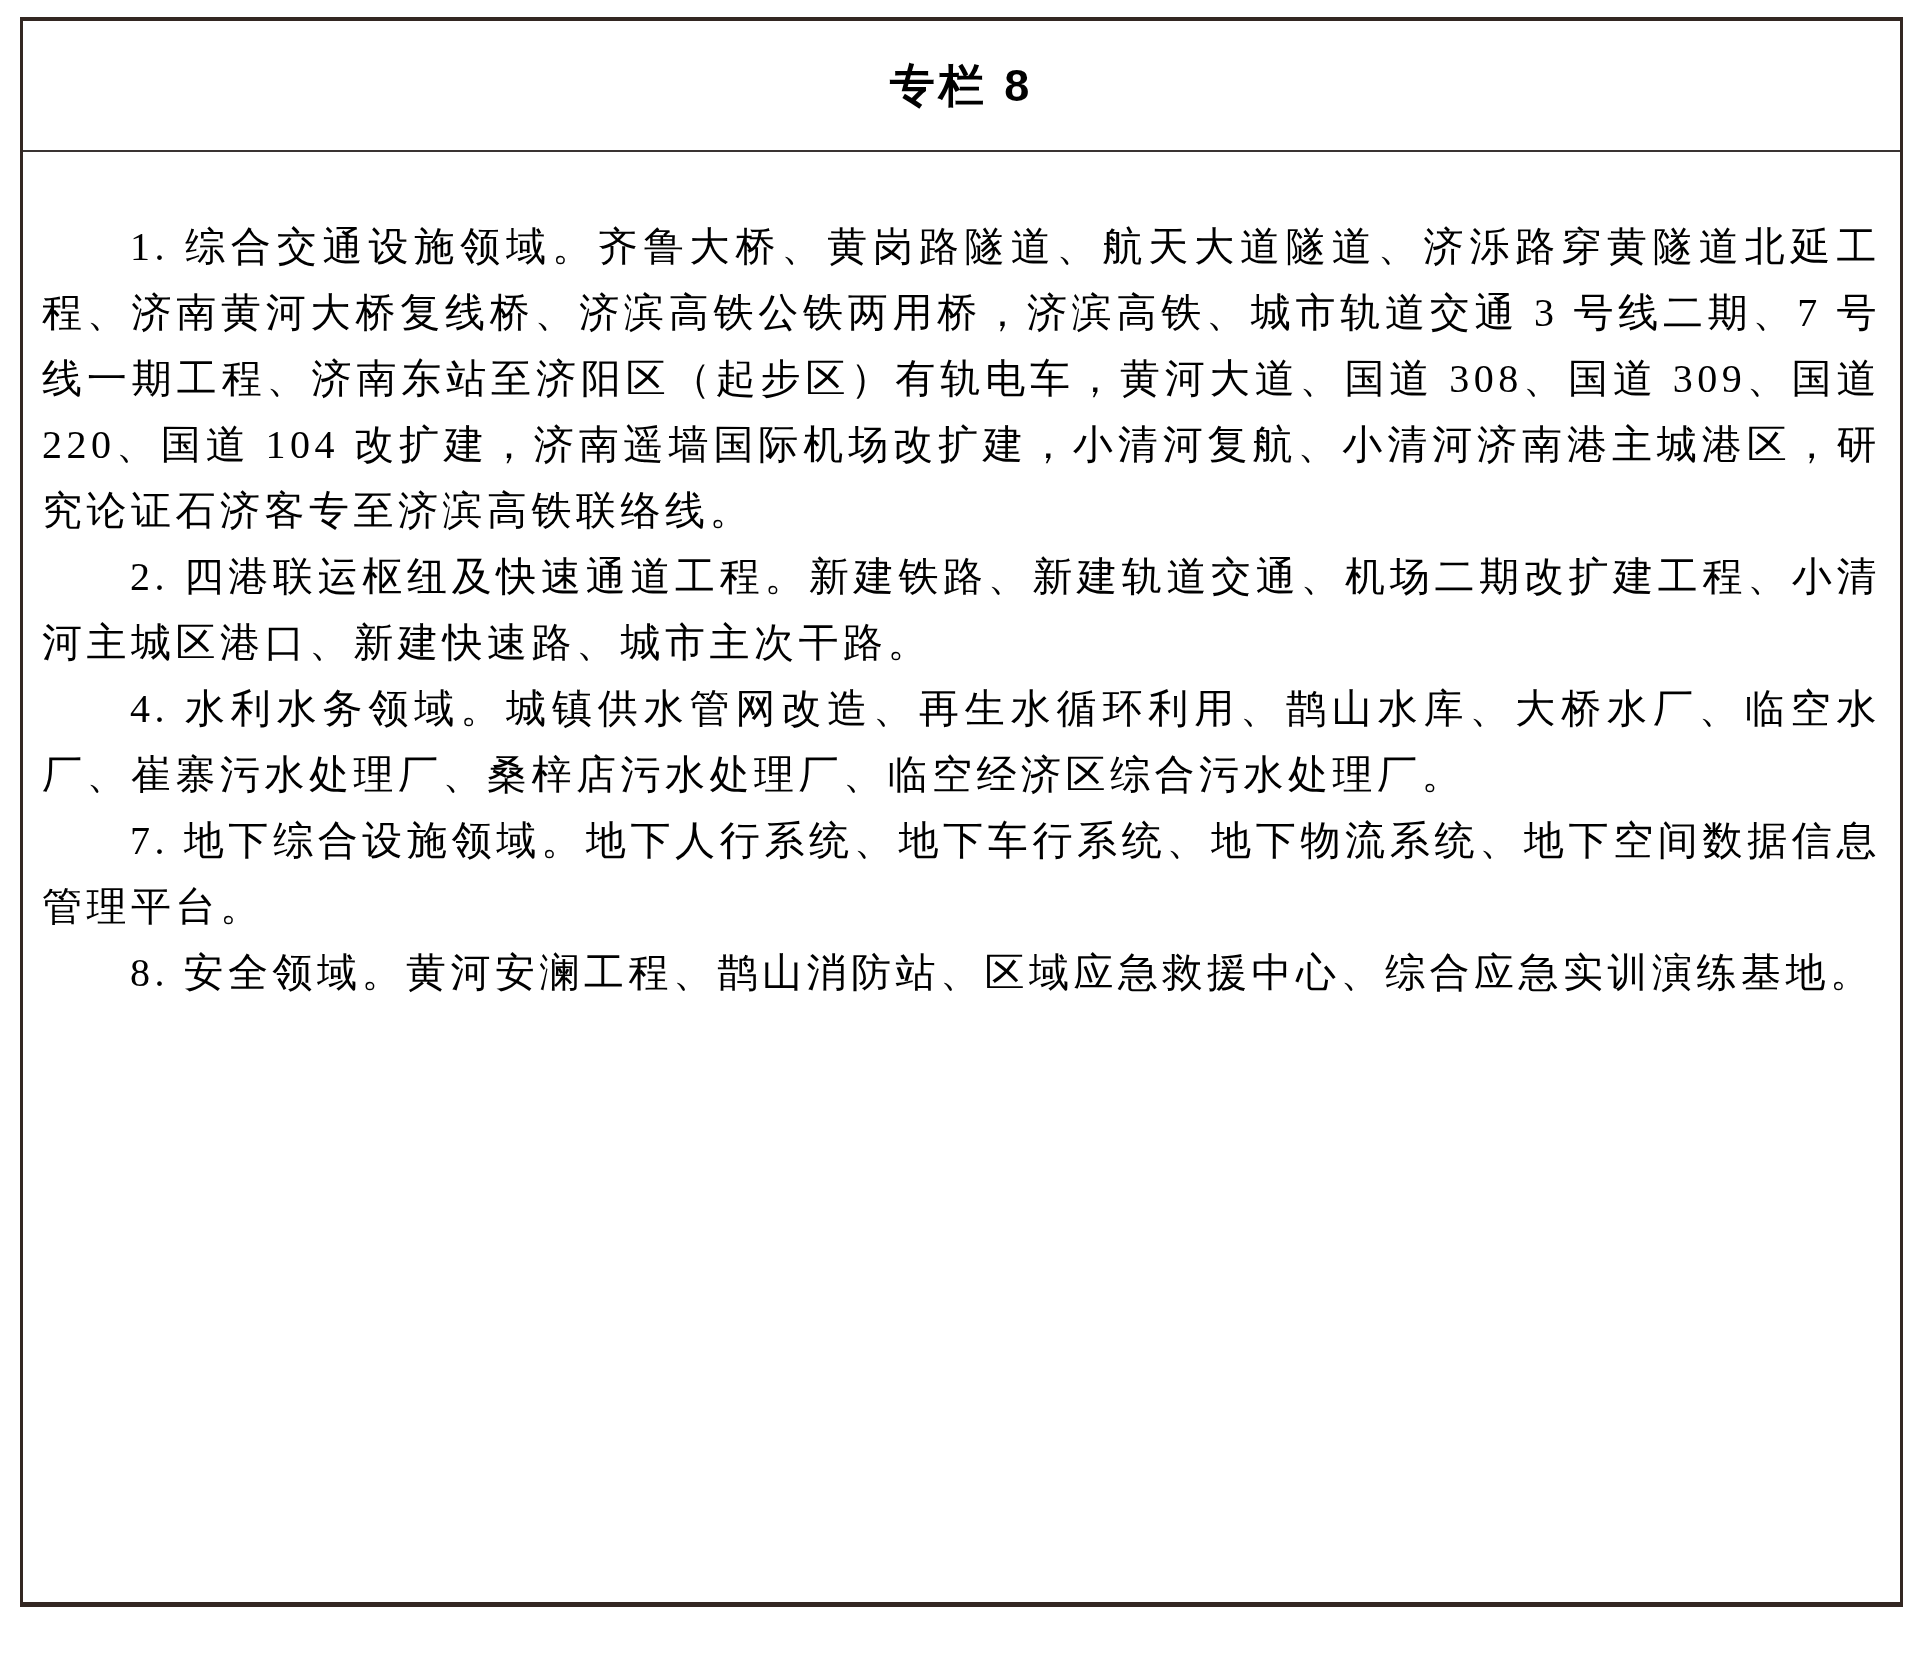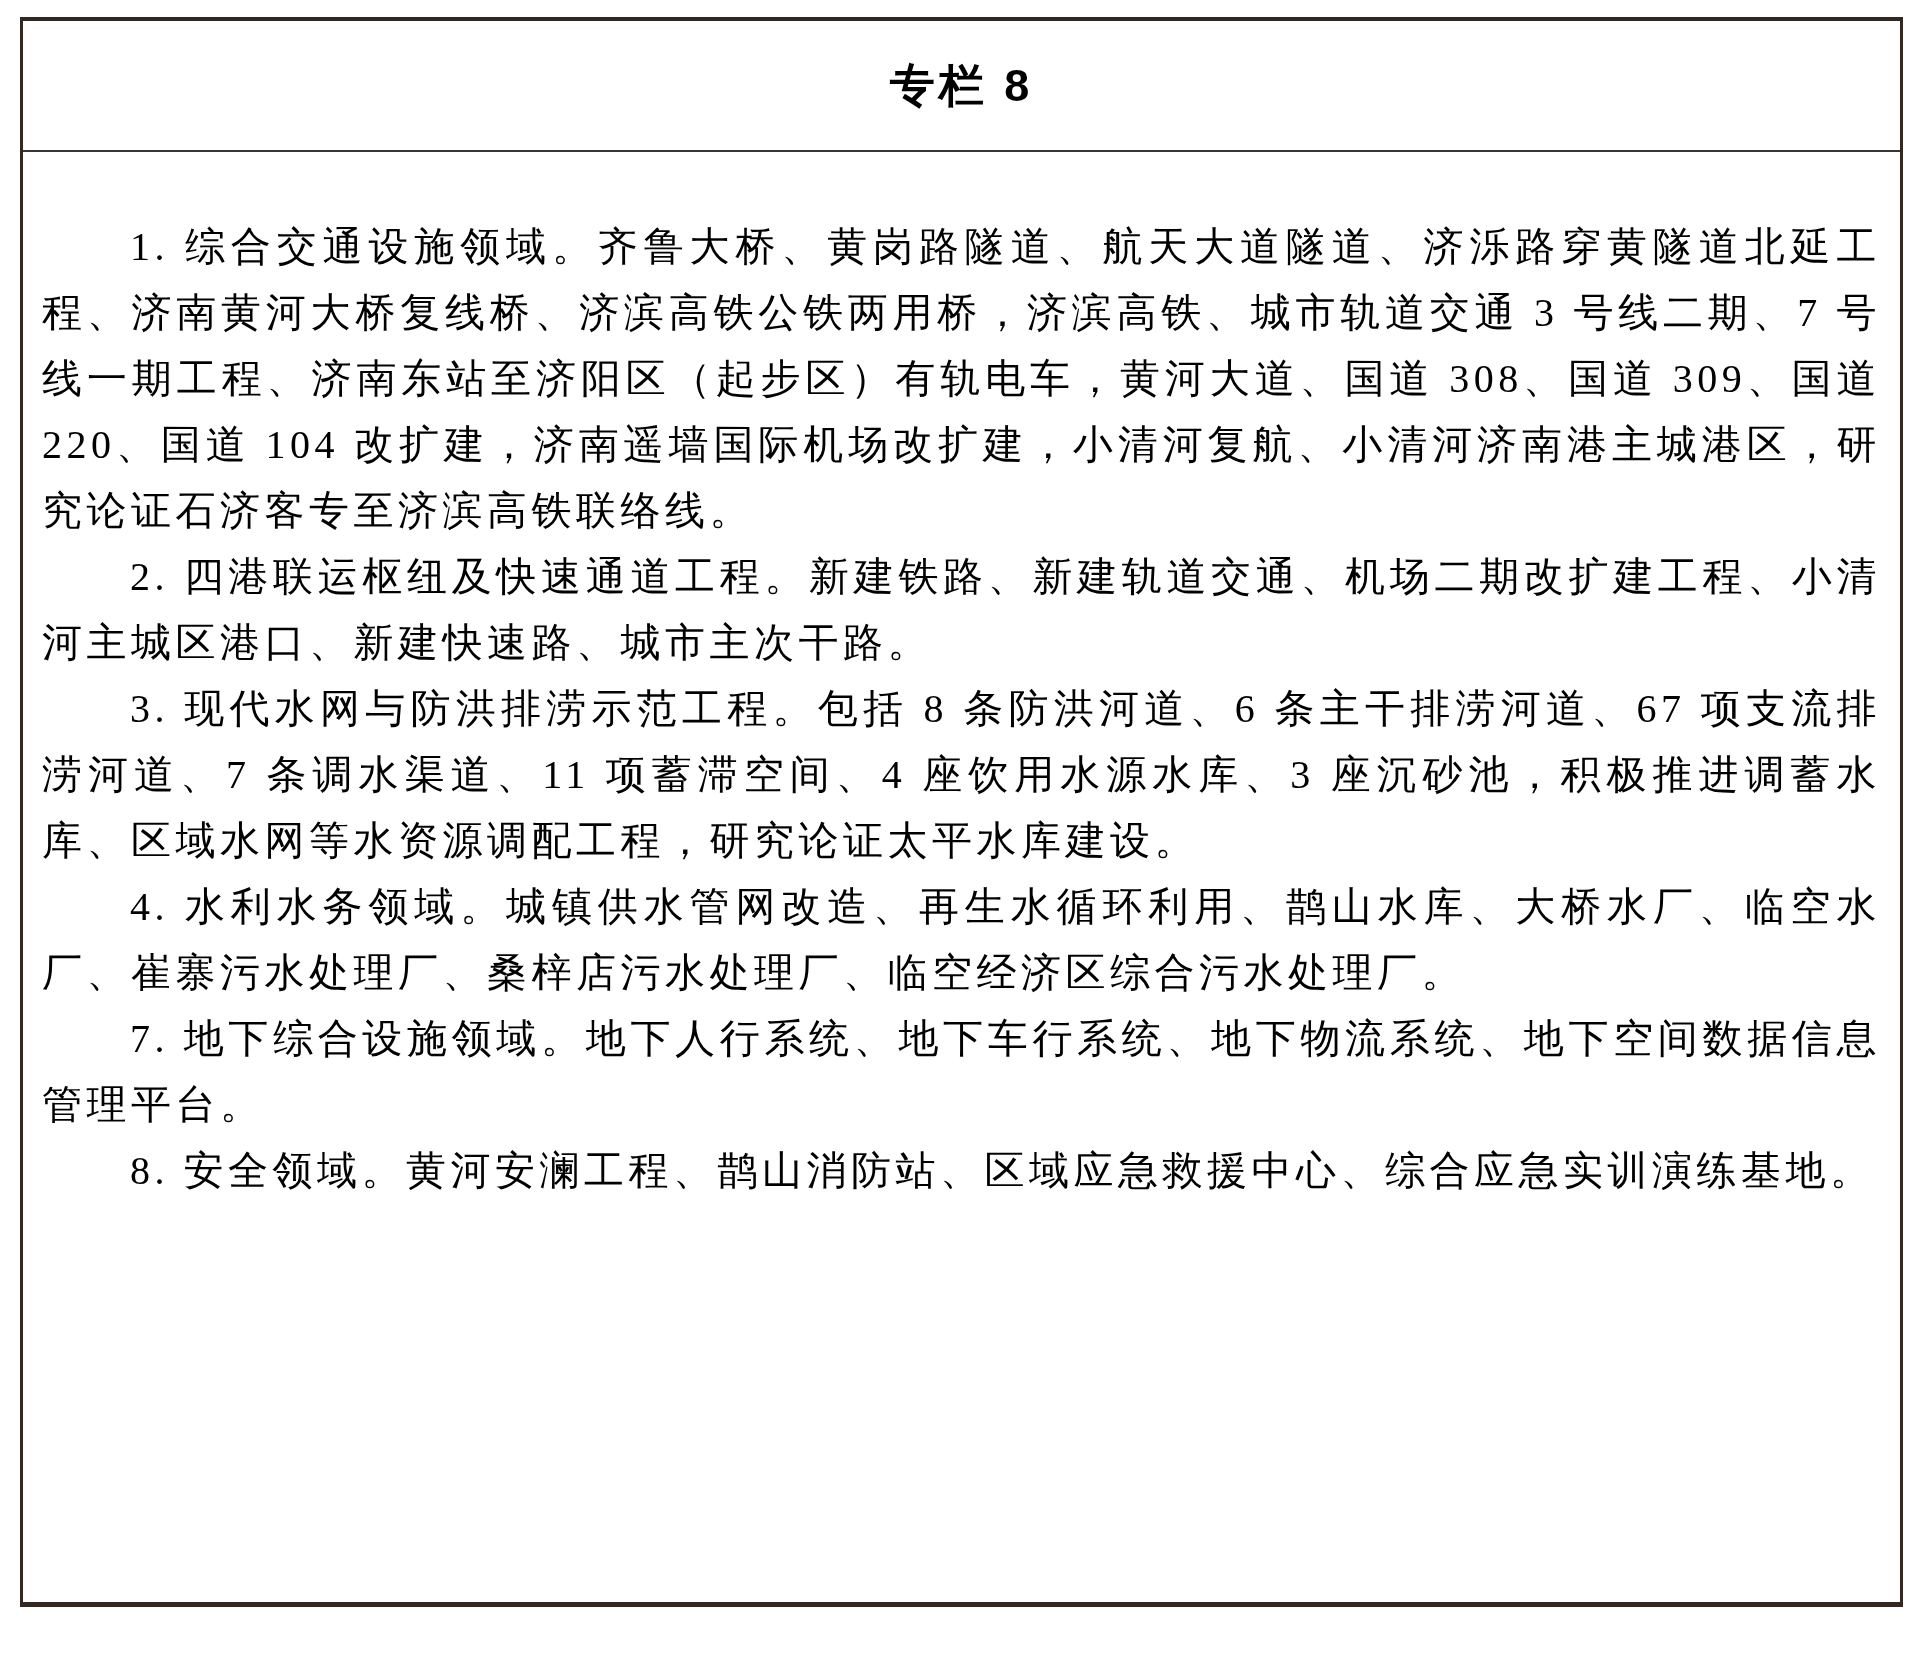--- a/index.html
+++ b/index.html
@@ -62,19 +62,18 @@
 <body>
 
 <div class="page">
   <div class="column-frame">
     <div class="column-header">
       <span>专栏 8</span>
     </div>
     <div class="column-body">
       <p>1. 综合交通设施领域。齐鲁大桥、黄岗路隧道、航天大道隧道、济泺路穿黄隧道北延工程、济南黄河大桥复线桥、济滨高铁公铁两用桥，济滨高铁、城市轨道交通 3 号线二期、7 号线一期工程、济南东站至济阳区（起步区）有轨电车，黄河大道、国道 308、国道 309、国道 220、国道 104 改扩建，济南遥墙国际机场改扩建，小清河复航、小清河济南港主城港区，研究论证石济客专至济滨高铁联络线。</p>
       <p>2. 四港联运枢纽及快速通道工程。新建铁路、新建轨道交通、机场二期改扩建工程、小清河主城区港口、新建快速路、城市主次干路。</p>
-      <p>3. 现代水网与防洪排涝示范工程。包括 8 条防洪河道、6 条主干排涝河道、67 项支流排涝河道、7 条调水渠道、11 项蓄滞空间、4 座饮用水源水库、3 座沉砂池，积极推进调蓄水库、区域水网等水资源调配工程，研究论证太平水库建设。</p>
       <p>4. 水利水务领域。城镇供水管网改造、再生水循环利用、鹊山水库、大桥水厂、临空水厂、崔寨污水处理厂、桑梓店污水处理厂、临空经济区综合污水处理厂。</p>
       <p>7. 地下综合设施领域。地下人行系统、地下车行系统、地下物流系统、地下空间数据信息管理平台。</p>
       <p>8. 安全领域。黄河安澜工程、鹊山消防站、区域应急救援中心、综合应急实训演练基地。</p>
     </div>
   </div>
 </div>
 
 </body></html>

